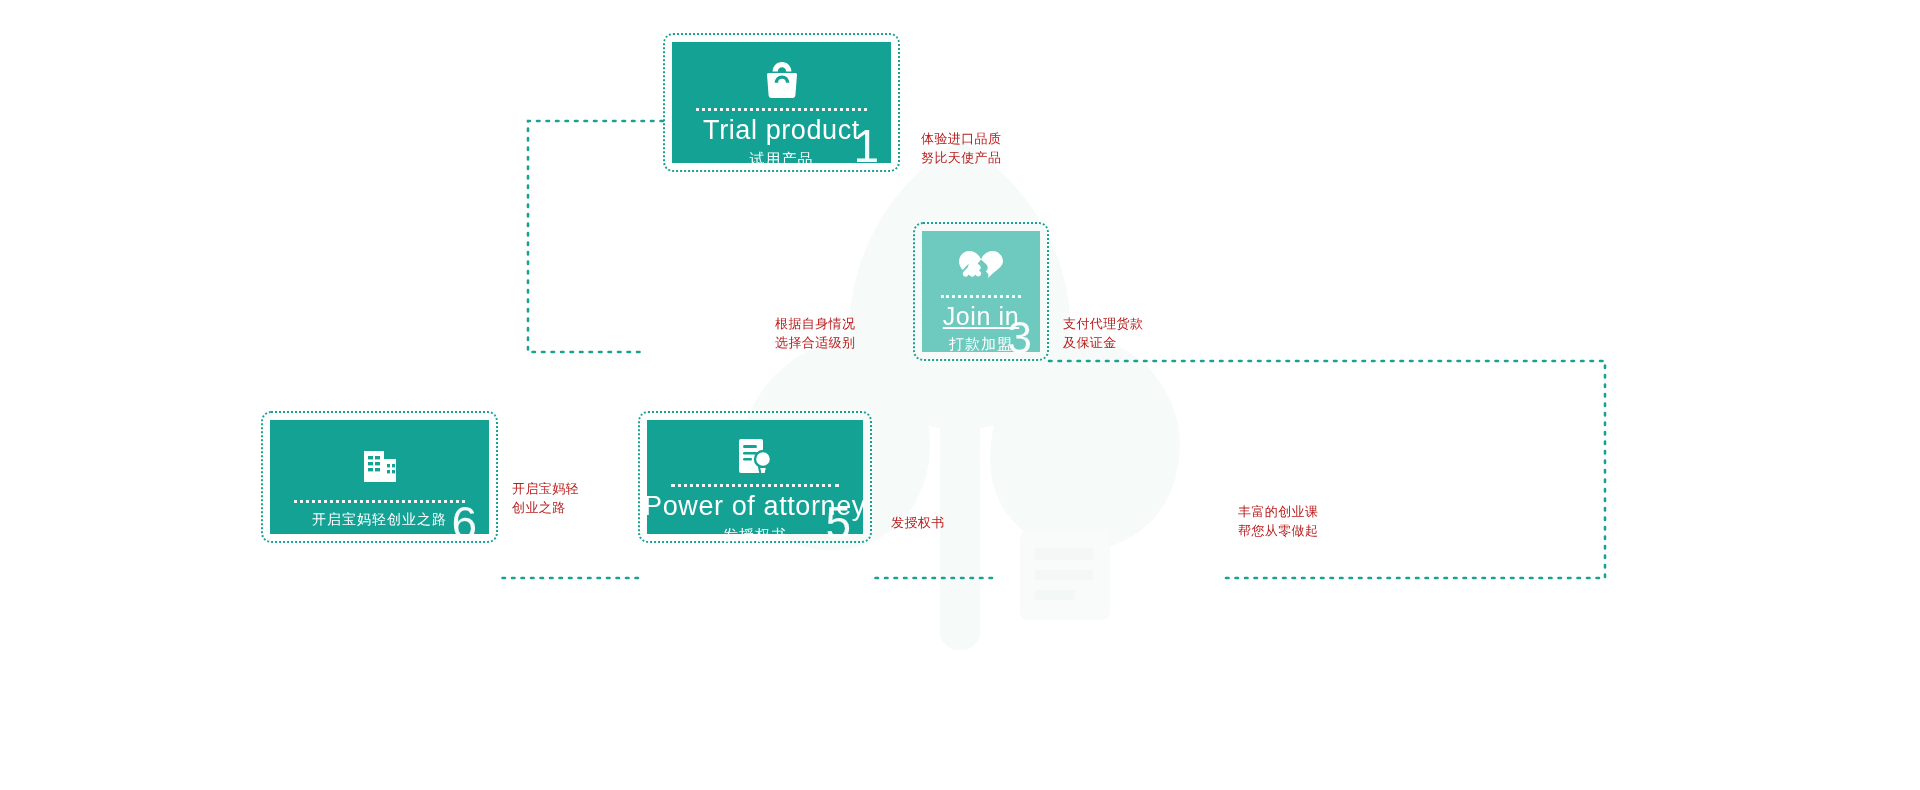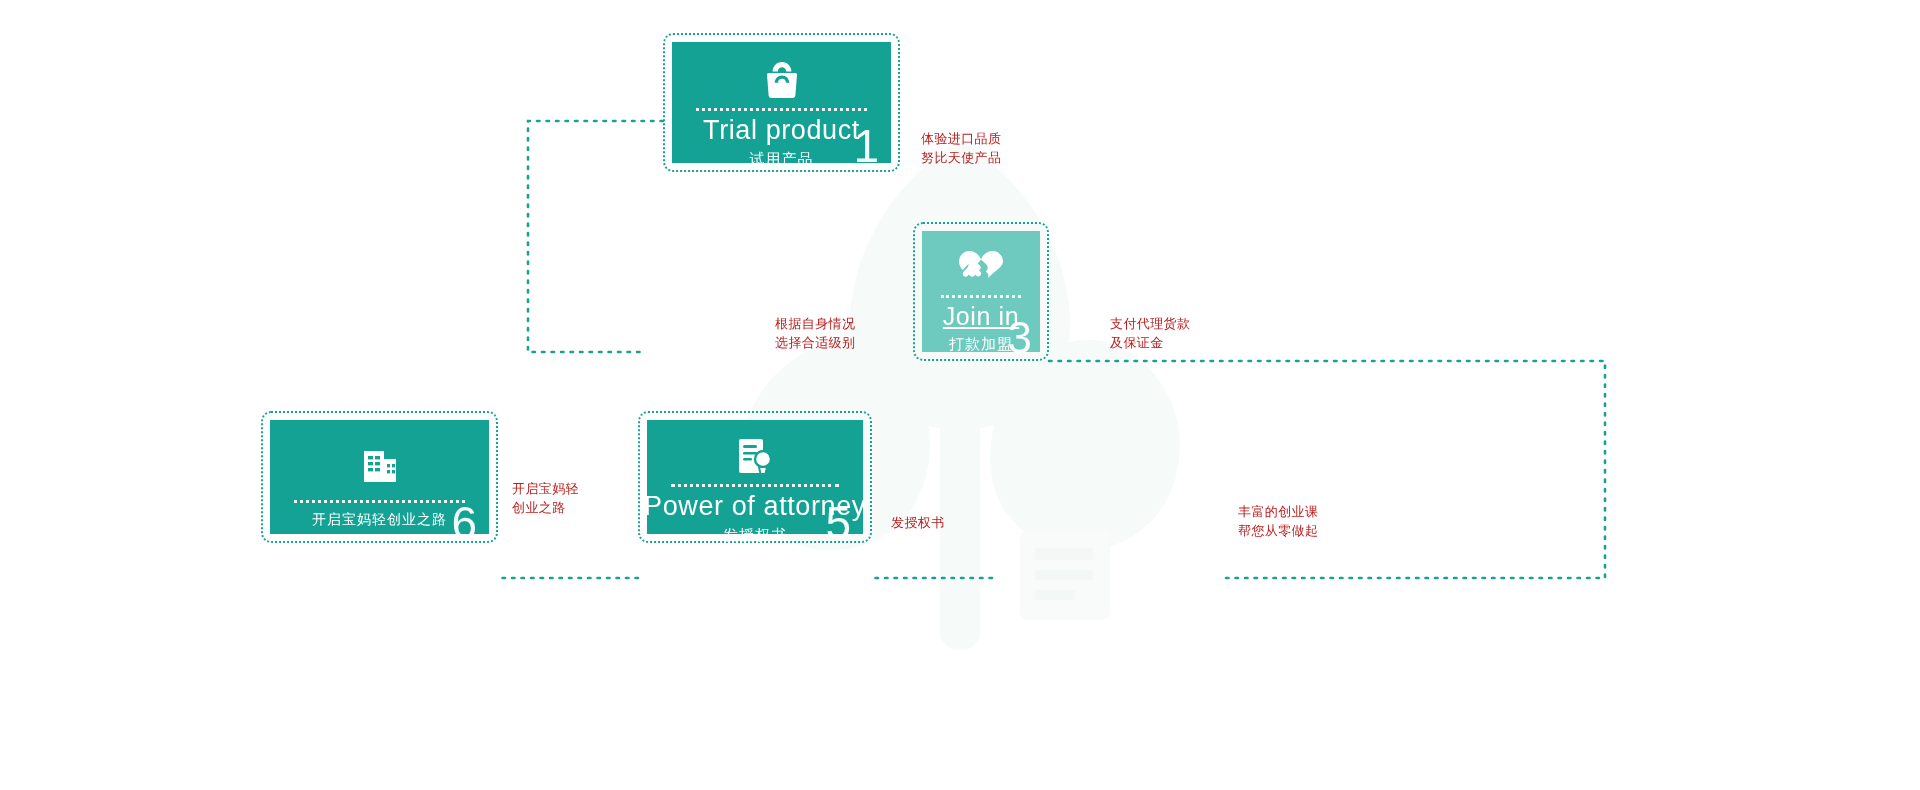--- a/index.html
+++ b/index.html
@@ -93,21 +93,21 @@
   .note{
     position:absolute;
     color:#b91c1c;
     font-size:13px;
     line-height:1.45;
     letter-spacing:.4px;
     white-space:pre-line;
   }
   #note1{left:921px;top:130px;}
   #note2{left:775px;top:315px;}
-  #note3{left:1063px;top:315px;margin-left:47px;}
+  #note3{left:1063px;top:315px;}
   #note4{left:512px;top:480px;}
   #note5{left:891px;top:514px;}
   #note6{left:1238px;top:503px;}
 </style>
 </head>
 <body>
 
 <div id="stage">
 
   <div class="watermark">

